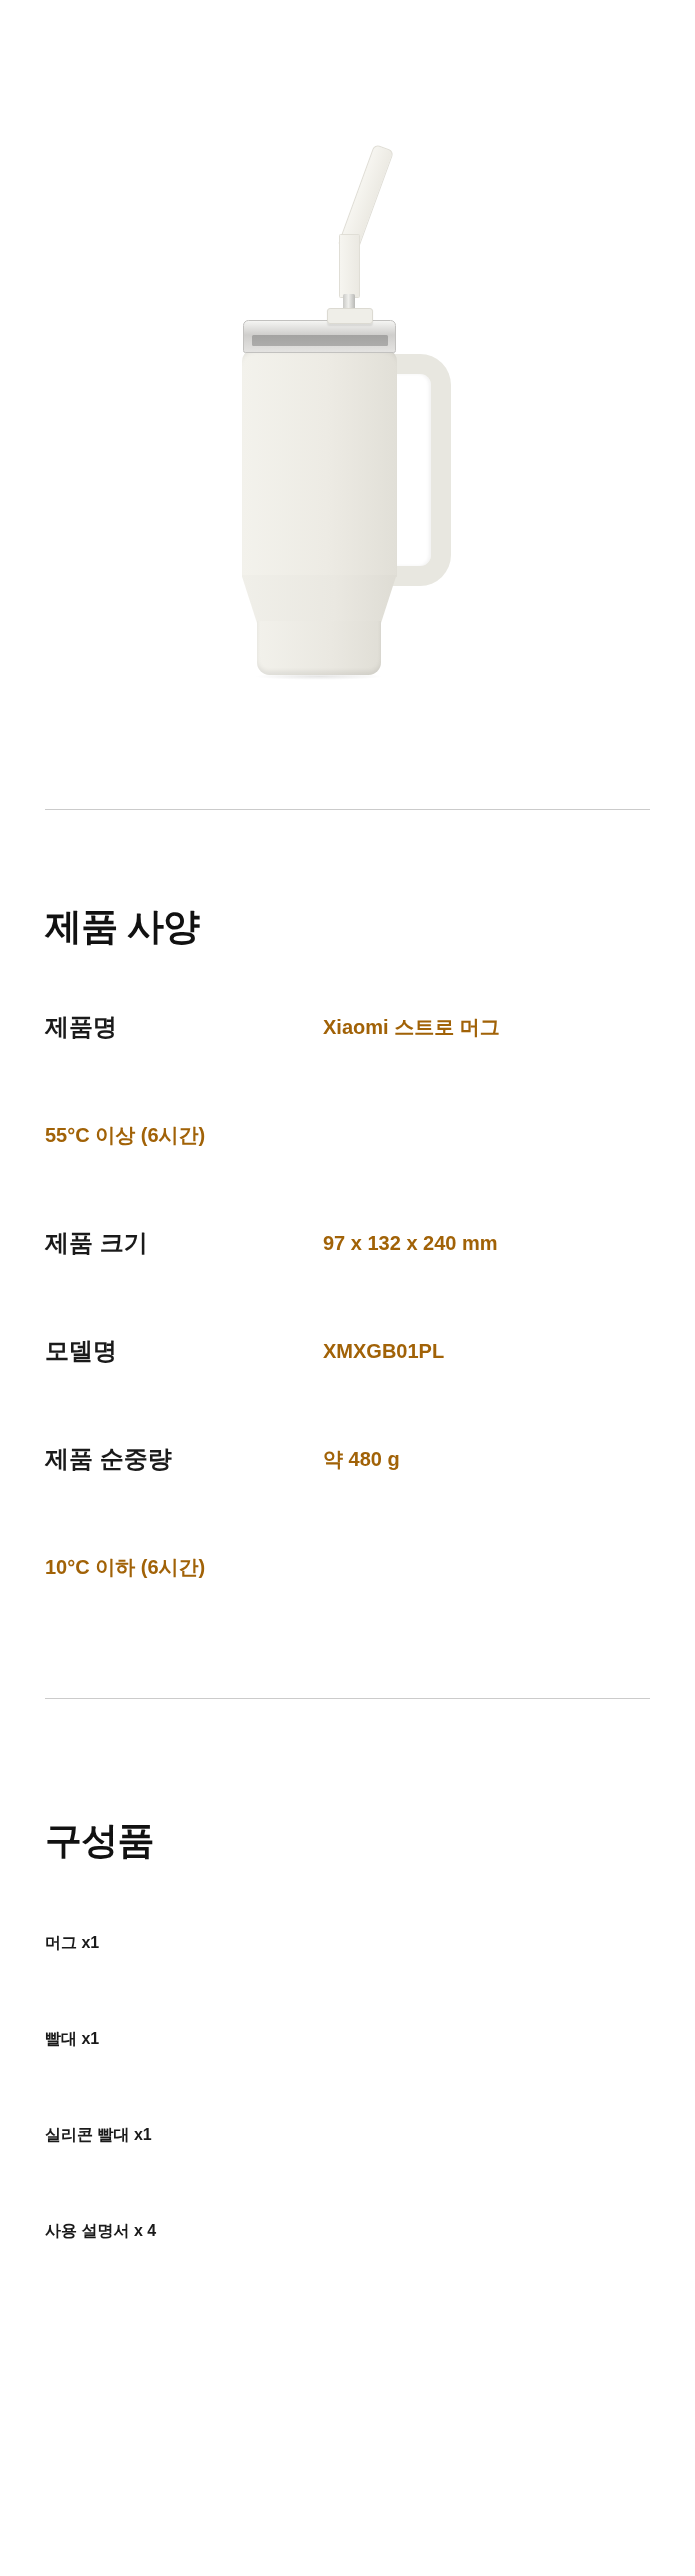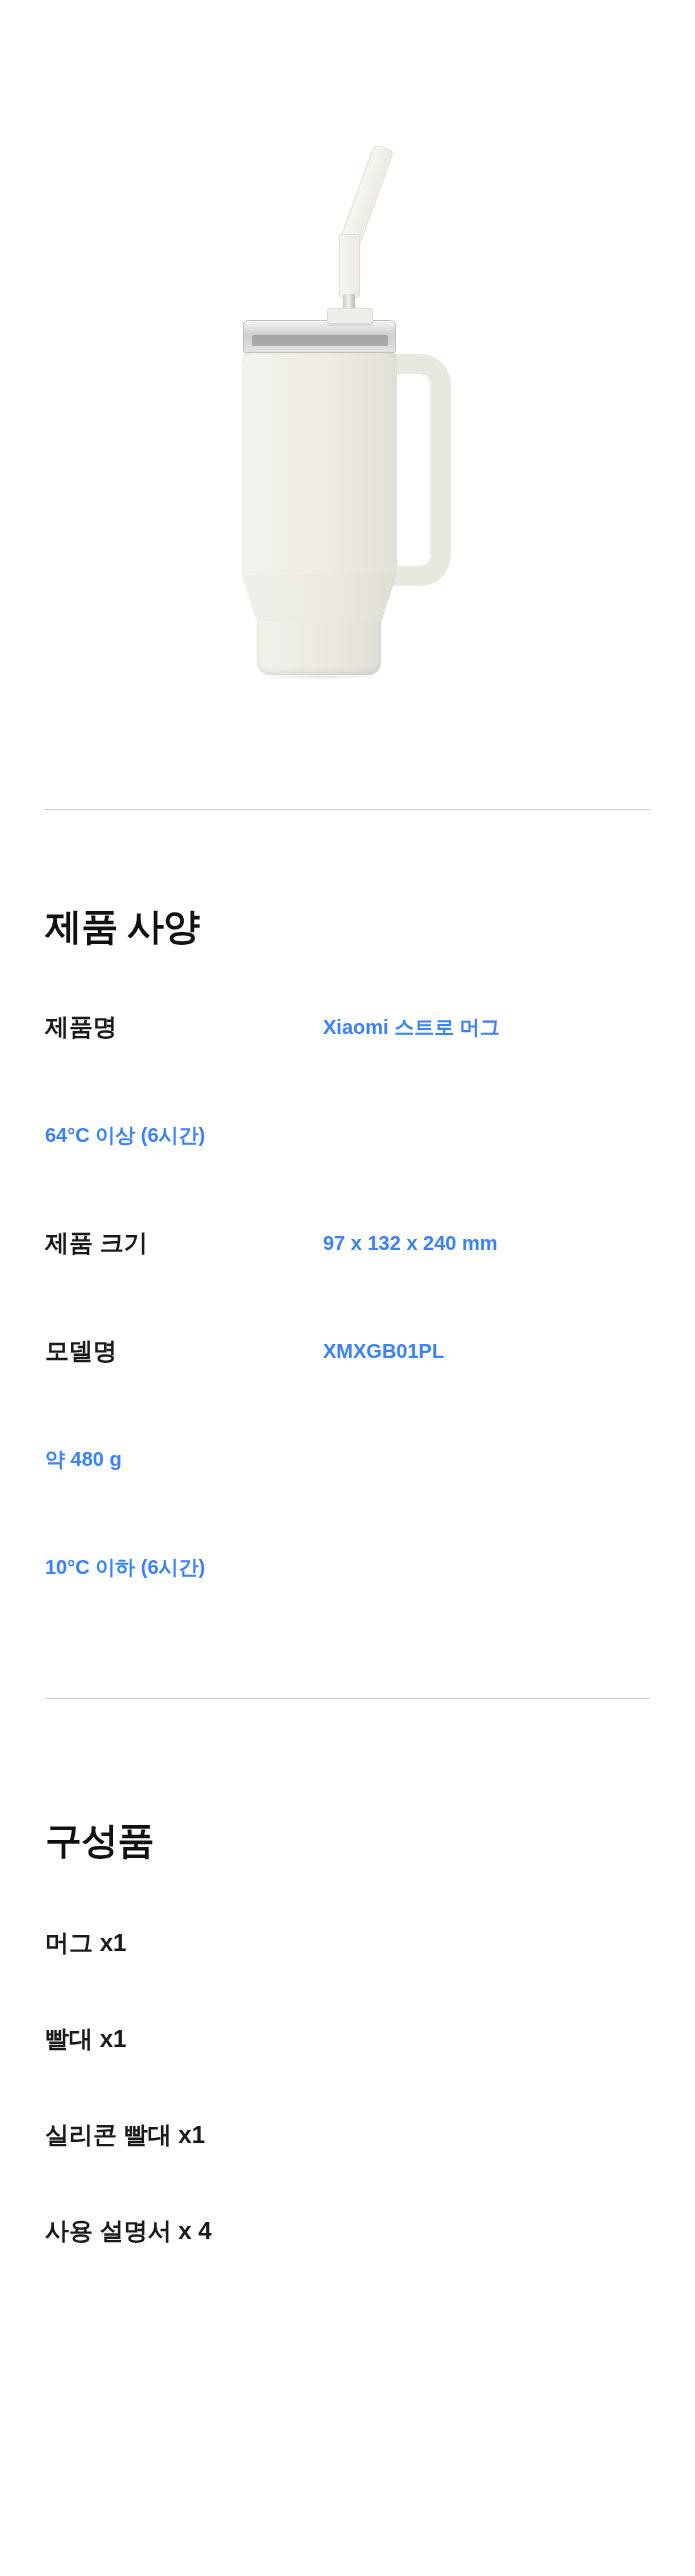--- a/index.html
+++ b/index.html
@@ -105,30 +105,30 @@
   .spec-table { margin-top: 66px; }
   .spec-row {
     display: flex; align-items: center;
     height: 26px; margin-bottom: 82px;
   }
   .spec-label {
     width: 278px; flex-shrink: 0;
     font-size: 24px; font-weight: 600; color: #1a1a1a;
   }
   .spec-value {
-    font-size: 20px; font-weight: 600; color: #3b82f6;
+    font-size: 20px; font-weight: 600; color: #a16207;
   }
 
   .components-list {
     list-style: none; margin: 68px 0 0 0; padding: 0;
   }
   .components-list li {
     height: 26px; margin-bottom: 70px;
     display: flex; align-items: center;
-    font-size: 24px; font-weight: 600; color: #1a1a1a;
+    font-size: 16px; font-weight: 600; color: #1a1a1a;
   }
 </style>
 </head>
 <body>
 
 <div class="page">
 
   <figure class="product-figure" aria-label="Xiaomi 스트로 머그">
     <div class="mug">
       <div class="mug-shadow"></div>
@@ -150,31 +150,32 @@
 
   <section class="spec">
     <h2 class="section-title">제품 사양</h2>
 
     <div class="spec-table">
       <div class="spec-row">
         <span class="spec-label">제품명</span>
         <span class="spec-value">Xiaomi 스트로 머그</span>
       </div>
       <div class="spec-row">
-        <span class="spec-value">64°C 이상 (6시간)</span>
+        <span class="spec-value">55°C 이상 (6시간)</span>
       </div>
       <div class="spec-row">
         <span class="spec-label">제품 크기</span>
         <span class="spec-value">97 x 132 x 240 mm</span>
       </div>
       <div class="spec-row">
         <span class="spec-label">모델명</span>
         <span class="spec-value">XMXGB01PL</span>
       </div>
       <div class="spec-row">
+        <span class="spec-label">제품 순중량</span>
         <span class="spec-value">약 480 g</span>
       </div>
       <div class="spec-row">
         <span class="spec-value">10°C 이하 (6시간)</span>
       </div>
     </div>
   </section>
 
   <hr class="divider divider-2">
 

